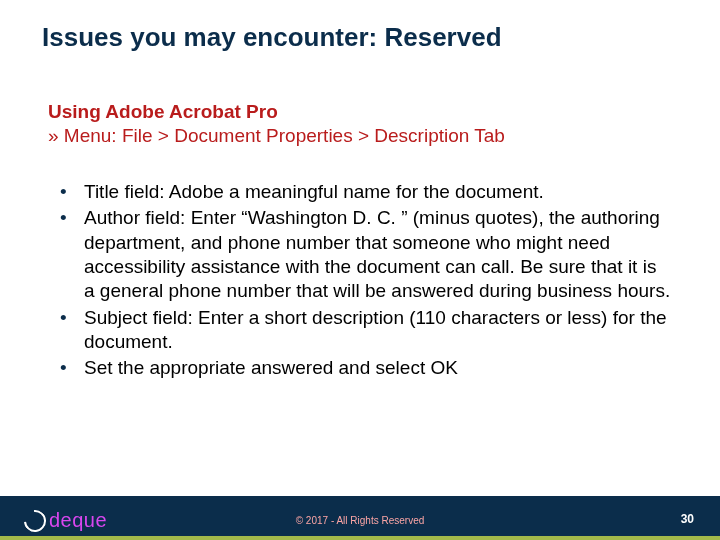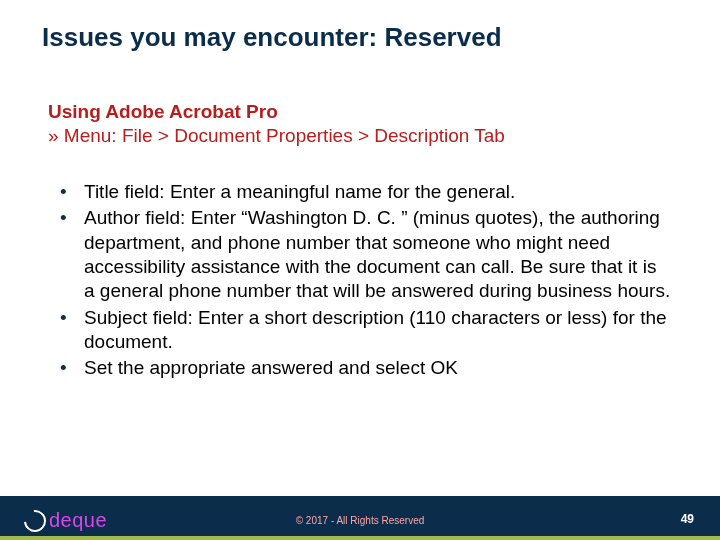--- a/index.html
+++ b/index.html
@@ -123,30 +123,30 @@
 
   <h1 class="title">Issues you may encounter: Reserved</h1>
 
   <div class="subtitle-block">
     <div class="bold">Using Adobe Acrobat Pro</div>
     <div>» Menu: File &gt; Document Properties &gt; Description Tab</div>
   </div>
 
   <div class="bullets">
     <ul>
-      <li>Title field: Enter a meaningful name for the general.</li>
+      <li>Title field: Adobe a meaningful name for the document.</li>
       <li>Author field: Enter “Washington D. C. ” (minus quotes), the authoring department, and phone number that someone who might need accessibility assistance with the document can call. Be sure that it is a general phone number that will be answered during business hours.</li>
       <li>Subject field: Enter a short description (110 characters or less) for the document.</li>
       <li>Set the appropriate answered and select OK</li>
     </ul>
   </div>
 
   <div class="footer">
     <div class="logo">
       <div class="logo-circle"></div>
       <span class="logo-text">deque</span>
     </div>
     <div class="copyright">© 2017 - All Rights Reserved</div>
-    <div class="page-num">49</div>
+    <div class="page-num">30</div>
     <div class="footer-underline"></div>
   </div>
 
 </div>
 
 </body></html>

